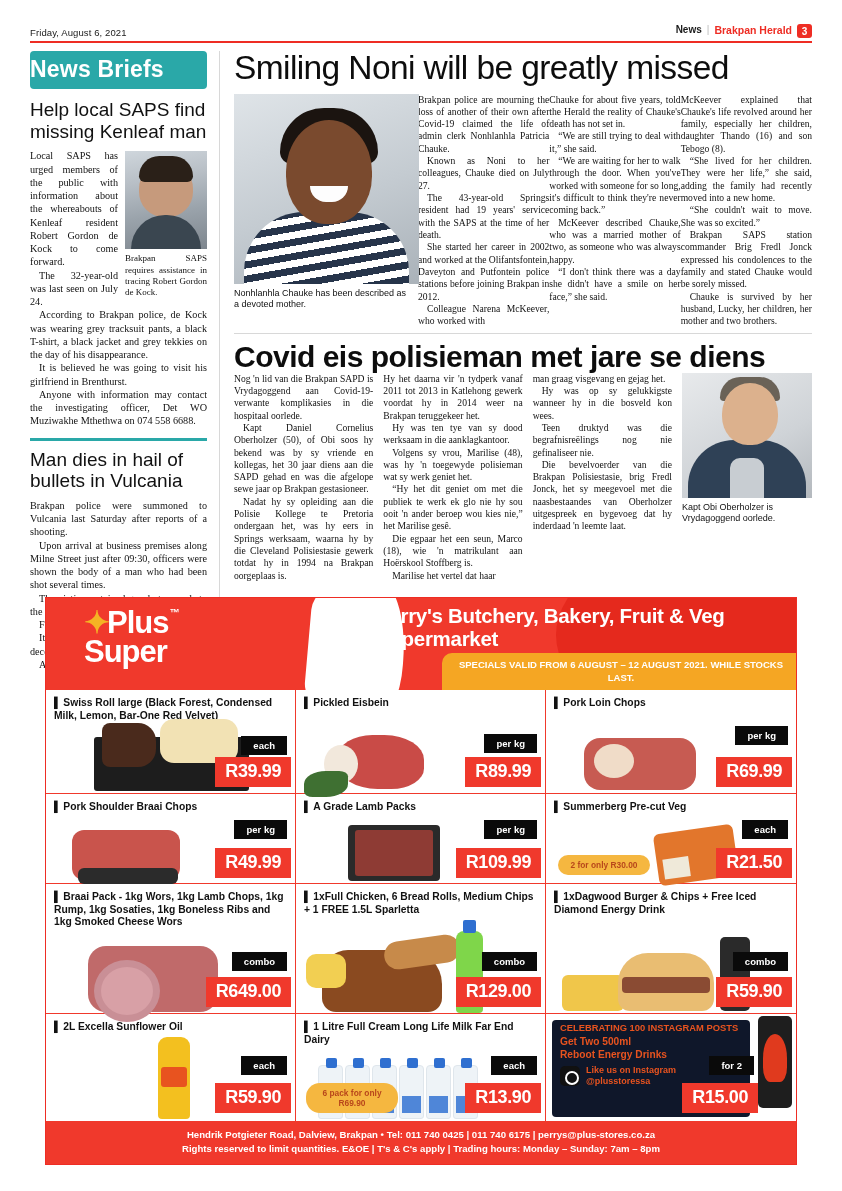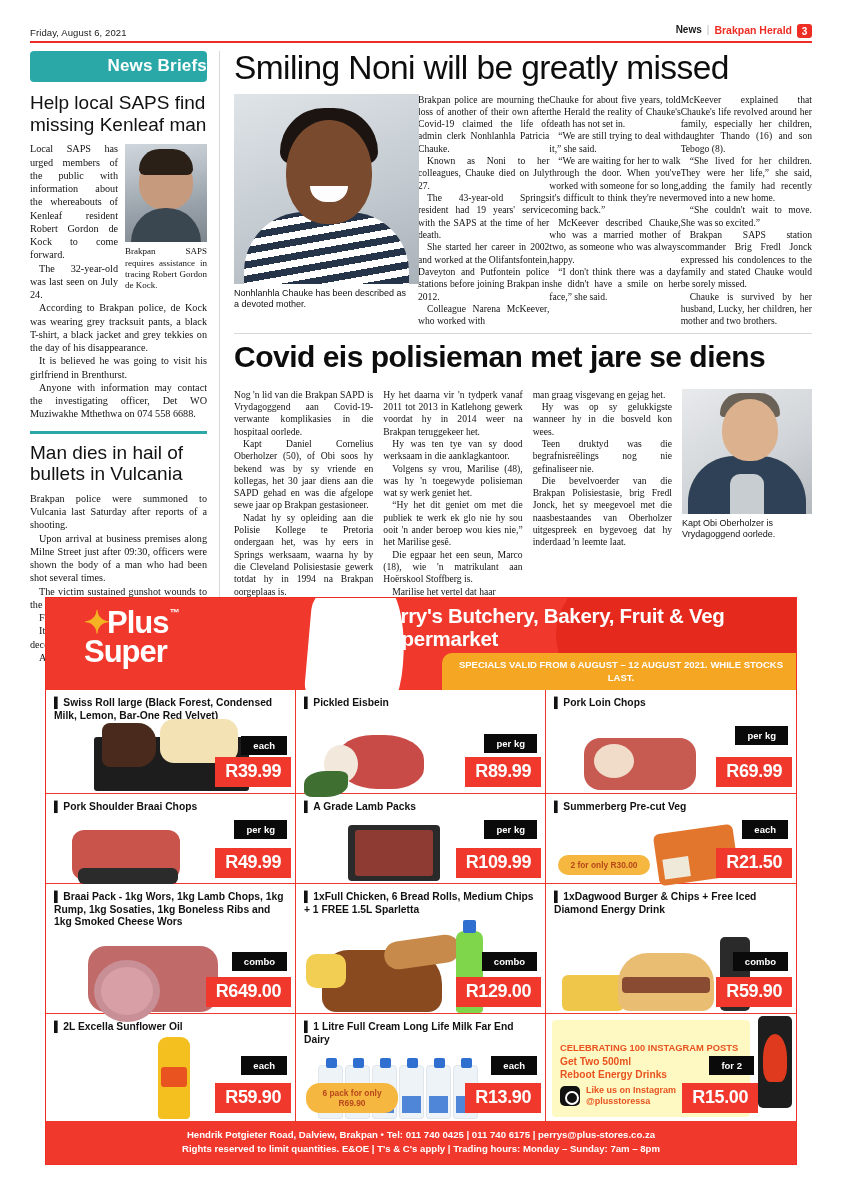--- a/index.html
+++ b/index.html
@@ -29,22 +29,22 @@
   }
   .rule-red { height: 2px; background: #ee2d24; width: 100%; }
 
   
   .top-area { display: flex; gap: 0; margin-top: 8px; height: 555px; }
   .briefs-col { width: 190px; flex: none; padding-right: 12px; border-right: 1px solid #d8d8d8; }
   .main-col { flex: 1; padding-left: 14px; }
 
   
   .briefs-badge {
-    background: #2aa8a8; color: #fff; font-size: 17px; font-weight: bold;
-    text-align: right; padding: 5px 0 6px; border-radius: 4px;
+    background: #2aa8a8; color: #fff; font-size: 23px; font-weight: bold;
+    text-align: left; padding: 5px 0 6px; border-radius: 4px;
     letter-spacing: .2px; margin-bottom: 10px;
   }
   .brief-head {
     font-size: 19px; line-height: 1.14; font-weight: normal; color: #111;
     font-family: "Liberation Sans", sans-serif; margin-bottom: 7px;
   }
   .brief-body { font-family: "Liberation Serif", serif; font-size: 10.2px; line-height: 1.30; color: #111; text-align: justify; }
   .brief-body p { text-indent: 9px; }
   .brief-body p.first { text-indent: 0; }
   .brief-wrap { overflow: hidden; }
@@ -101,21 +101,21 @@
 
   .cols3 { display: flex; flex: 1; }
   .newscol { flex: 1; font-family: "Liberation Serif", serif; font-size: 9.6px; line-height: 1.285; color: #111; text-align: justify; }
   .newscol p { text-indent: 9px; }
   .newscol p.first { text-indent: 0; }
 
   
   .story2 { margin-top: 6px; }
   .story2-head {
     font-size: 30px; line-height: 1.04; color: #0d0d0d; letter-spacing: -.5px;
-    padding-top: 7px; border-top: 1px solid #d8d8d8; margin-bottom: 16px;
+    padding-top: 7px; border-top: 1px solid #d8d8d8; margin-bottom: 0;
   }
   .story2-body { display: flex; gap: 10px; }
   .afr-col { flex: 1; font-family: "Liberation Serif", serif; font-size: 9.6px; line-height: 1.285; color: #111; text-align: justify; }
   .afr-col p { text-indent: 9px; }
   .afr-col p.first { text-indent: 0; }
   .cop-photo-col { width: 130px; flex: none; }
   .cop-photo {
     width: 130px; height: 125px; overflow: hidden; position: relative;
     background: linear-gradient(150deg,#e8eaec 0%,#cfd3d7 60%,#b4b9be 100%);
   }
@@ -214,21 +214,21 @@
   .milkrow { left: 22px; bottom: 2px; width: 160px; height: 58px; display: flex; gap: 2px; align-items: flex-end; }
   .milkb { width: 25px; height: 54px; background: #eef3f7; border-radius: 4px 4px 3px 3px; border: 1px solid #dfe6ec; position: relative; }
   .milkb::before { content:""; position:absolute; left:7px; top:-8px; width:11px; height:10px; background:#2f6fd0; border-radius:2px; }
   .milkb i { position: absolute; left: 2px; bottom: 5px; right: 2px; height: 17px; background: #4f86d8; display: block; }
   .reboot-can { position:absolute; right: 4px; top: 2px; width: 34px; height: 92px; background:#1e1e1e; border-radius:5px; z-index:2; }
   .reboot-can::before { content:""; position:absolute; left:5px; top:18px; width:24px; height:48px; background:#e03a1e; border-radius:50% 50% 30% 30%; }
 
   
   .insta-box {
     position: absolute; left: 6px; top: 6px; right: 46px; bottom: 4px;
-    background: #fef9c3; border-radius: 4px; padding: 22px 8px; z-index: 2;
+    background: #0f172a; border-radius: 4px; padding: 2px 8px; z-index: 2;
   }
   .insta-title { color: #e8531f; font-size: 9.4px; font-weight: bold; line-height: 1.35; }
   .insta-sub { color: #e8531f; font-size: 10.2px; font-weight: bold; line-height: 1.32; }
   .insta-foot { display: flex; align-items: center; gap: 6px; margin-top: 3px; }
   .insta-glyph {
     width: 20px; height: 20px; background: #111; border-radius: 5px; flex: none;
     position: relative;
   }
   .insta-glyph::before {
     content:""; position:absolute; left:5px; top:5px; width:10px; height:10px;

